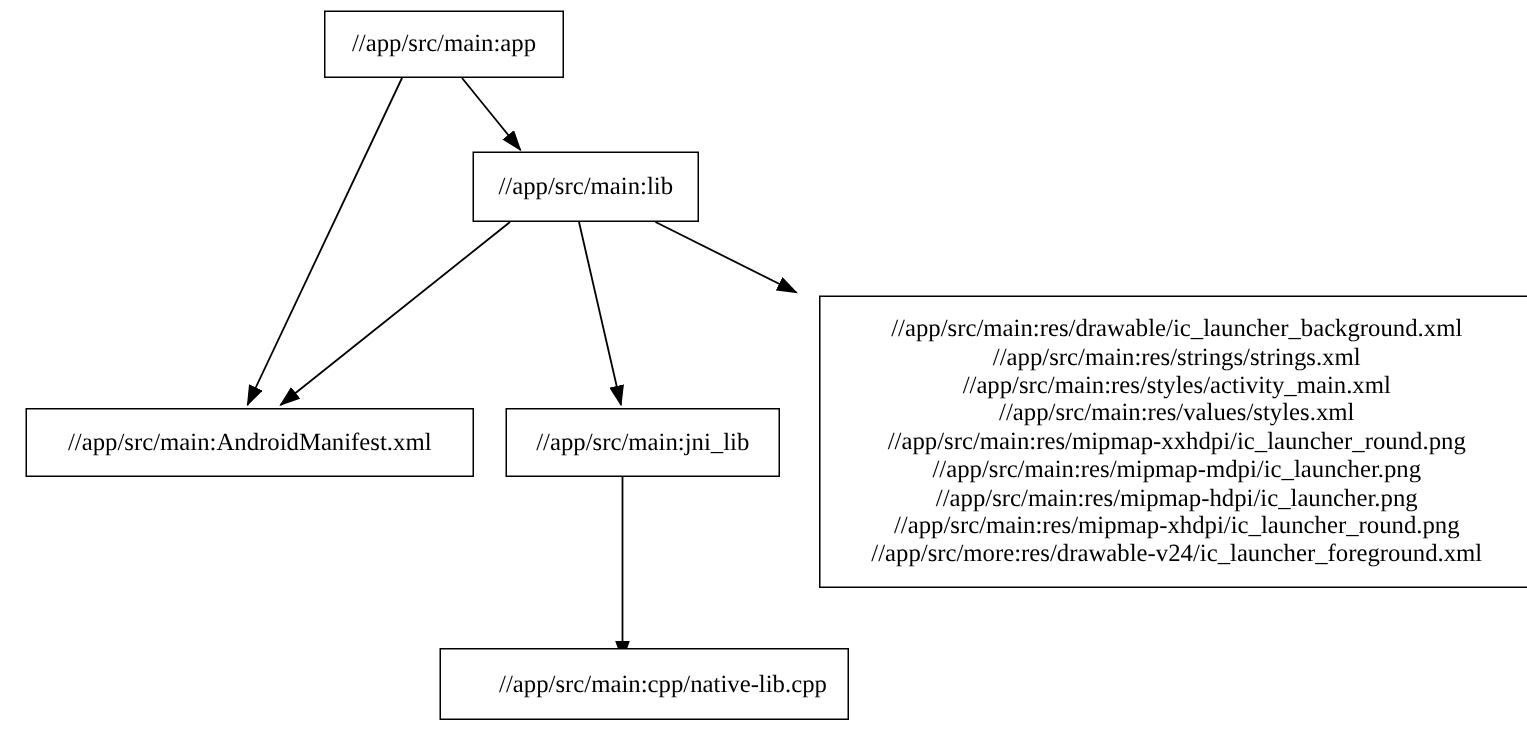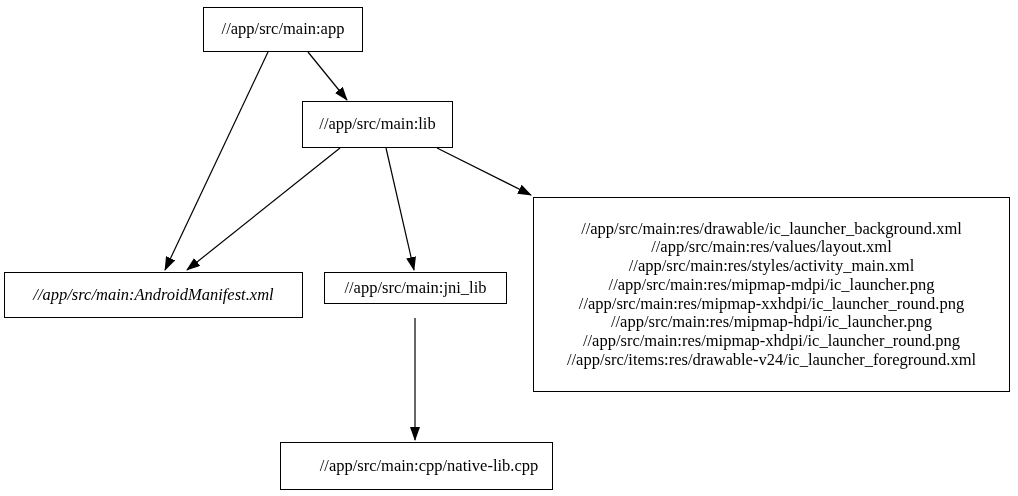--- a/index.html
+++ b/index.html
@@ -30,20 +30,21 @@
     border: 1px solid #000000;
     background: #ffffff;
     display: flex;
     flex-direction: column;
     align-items: center;
     justify-content: center;
     text-align: center;
     font-size: 16.5px;
     line-height: 18.7px;
     white-space: nowrap;
+    margin-left: 13px;
   }
   .node-label, .node-line {
     display: block;
     width: 100%;
     text-align: center;
   }
 </style>
 </head>
 <body>
 
@@ -63,33 +64,34 @@
       <line x1="415" y1="318" x2="415" y2="440" marker-end="url(#arrow)"></line>
     </svg>
   <div>
 
   <div class="node" style="left: 203px; top: 7px; width: 160px; height: 45px;">
         <div class="node-label">//app/src/main:app</div>
       </div>
       <div class="node" style="left: 302px; top: 101px; width: 151px; height: 47px;">
         <div class="node-label">//app/src/main:lib</div>
       </div>
-      <div class="node" style="left: 4px; top: 272px; width: 299px; height: 46px; font-style: italic;">
+      <div class="node" style="left: 4px; top: 272px; width: 299px; height: 46px;">
         <div class="node-label">//app/src/main:AndroidManifest.xml</div>
       </div>
-      <div class="node" style="left: 324px; top: 272px; width: 183px; height: 32px;">
+      <div class="node" style="left: 324px; top: 272px; width: 183px; height: 46px;">
         <div class="node-label">//app/src/main:jni_lib</div>
       </div>
       <div class="node" style="left: 533px; top: 197px; width: 477px; height: 195px; padding: 16px 6px;">
         <div class="node-line">//app/src/main:res/drawable/ic_launcher_background.xml</div>
-        <div class="node-line">//app/src/main:res/values/layout.xml</div>
+        <div class="node-line">//app/src/main:res/strings/strings.xml</div>
         <div class="node-line">//app/src/main:res/styles/activity_main.xml</div>
+        <div class="node-line">//app/src/main:res/values/styles.xml</div>
+        <div class="node-line">//app/src/main:res/mipmap-xxhdpi/ic_launcher_round.png</div>
         <div class="node-line">//app/src/main:res/mipmap-mdpi/ic_launcher.png</div>
-        <div class="node-line">//app/src/main:res/mipmap-xxhdpi/ic_launcher_round.png</div>
         <div class="node-line">//app/src/main:res/mipmap-hdpi/ic_launcher.png</div>
         <div class="node-line">//app/src/main:res/mipmap-xhdpi/ic_launcher_round.png</div>
-        <div class="node-line">//app/src/items:res/drawable-v24/ic_launcher_foreground.xml</div>
+        <div class="node-line">//app/src/more:res/drawable-v24/ic_launcher_foreground.xml</div>
       </div>
-      <div class="node" style="left: 280px; top: 442px; width: 273px; height: 48px; padding-left: 25px;">
+      <div class="node" style="left: 280px; top: 432px; width: 273px; height: 48px; padding-left: 25px;">
         <div class="node-label">//app/src/main:cpp/native-lib.cpp</div>
       </div>
     </div>
 </div>
 
 </body></html>

